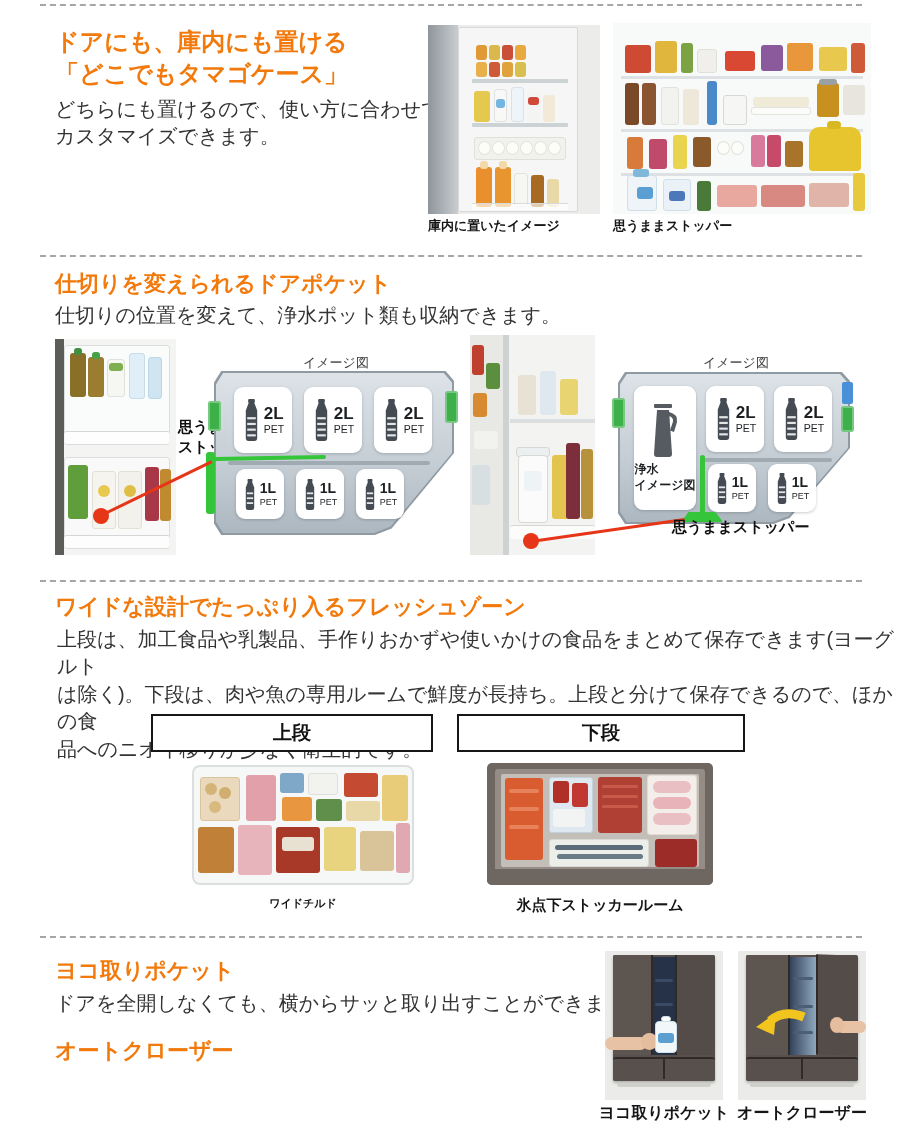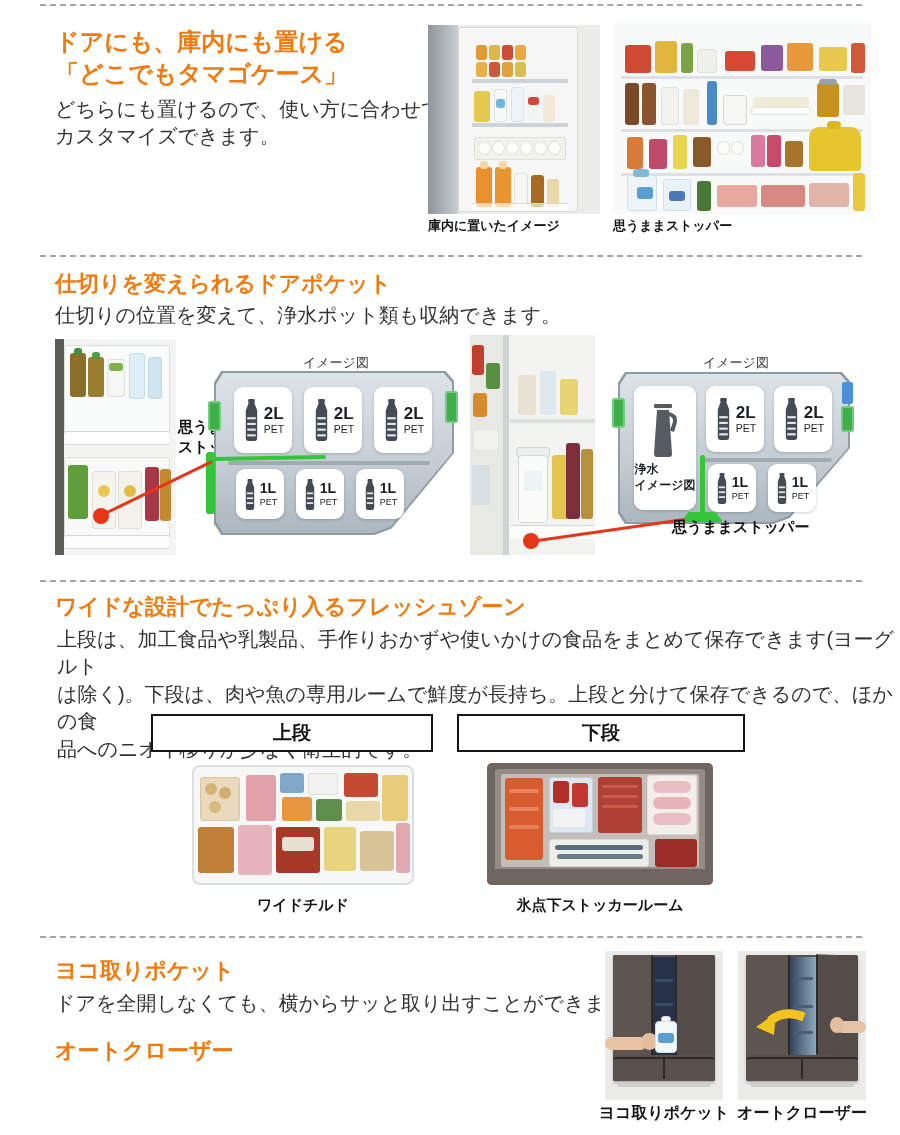--- a/index.html
+++ b/index.html
@@ -453,21 +453,21 @@
     <div class="b" style="left:166px;top:20px;width:38px;height:12px;border-radius:6px;background:#eabfc3"></div>
     <div class="b" style="left:166px;top:36px;width:38px;height:12px;border-radius:6px;background:#e8b4ba"></div>
     <div class="b" style="left:166px;top:52px;width:38px;height:12px;border-radius:6px;background:#eabfc3"></div>
     <div class="b" style="left:62px;top:78px;width:100px;height:28px;background:#eceeea;border:1px solid #d8dad4"></div>
     <div class="b" style="left:68px;top:84px;width:88px;height:5px;border-radius:3px;background:#5a6b7a"></div>
     <div class="b" style="left:70px;top:93px;width:86px;height:5px;border-radius:3px;background:#6a7b88"></div>
     <div class="b" style="left:168px;top:78px;width:42px;height:28px;background:#9c2c28"></div>
     <div class="b" style="left:0;top:108px;width:226px;height:16px;border-radius:0 0 5px 5px;background:#6e6661"></div>
   </div>
 
-  <div class="center-cap" style="left:190px;top:896px;width:226px;font-size:15px">ワイドチルド</div>
+  <div class="center-cap" style="left:190px;top:896px;width:226px;font-size:11px">ワイドチルド</div>
   <div class="center-cap" style="left:487px;top:896px;width:226px;font-size:15px">氷点下ストッカールーム</div>
 
   <div class="divider" style="top:936px"></div>
 
   <div class="h-orange" style="left:55px;top:956px;font-size:22px">ヨコ取りポケット</div>
   <div class="body-text" style="left:55px;top:990px">ドアを全開しなくても、横からサッと取り出すことができます。</div>
   <div class="h-orange" style="left:55px;top:1036px;font-size:22px">オートクローザー</div>
 
   <div class="fridge-bg" style="left:605px;top:951px;width:118px;height:149px">
     <div class="b" style="left:8px;top:4px;width:102px;height:126px;border-radius:2px;background:#57504c;box-shadow:0 2px 3px rgba(0,0,0,.25)"></div>

